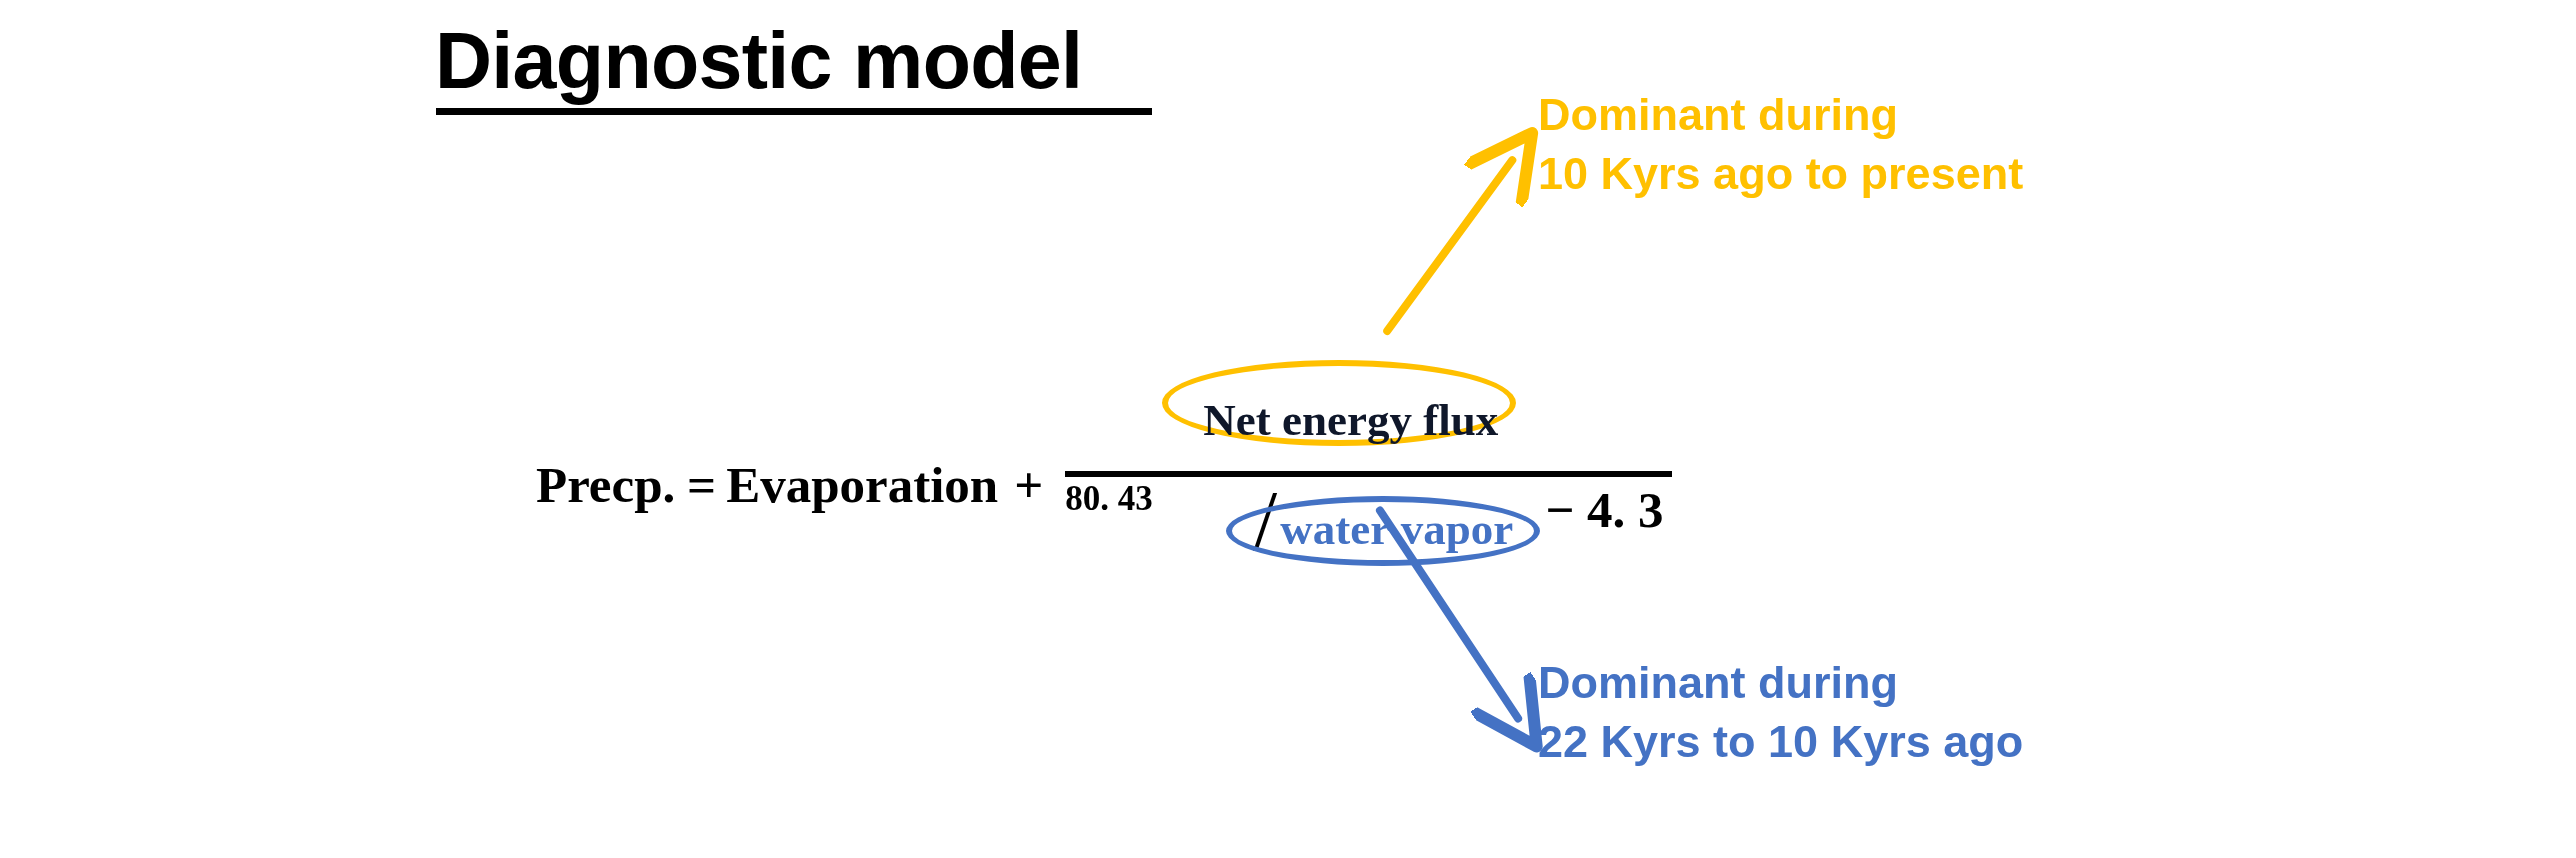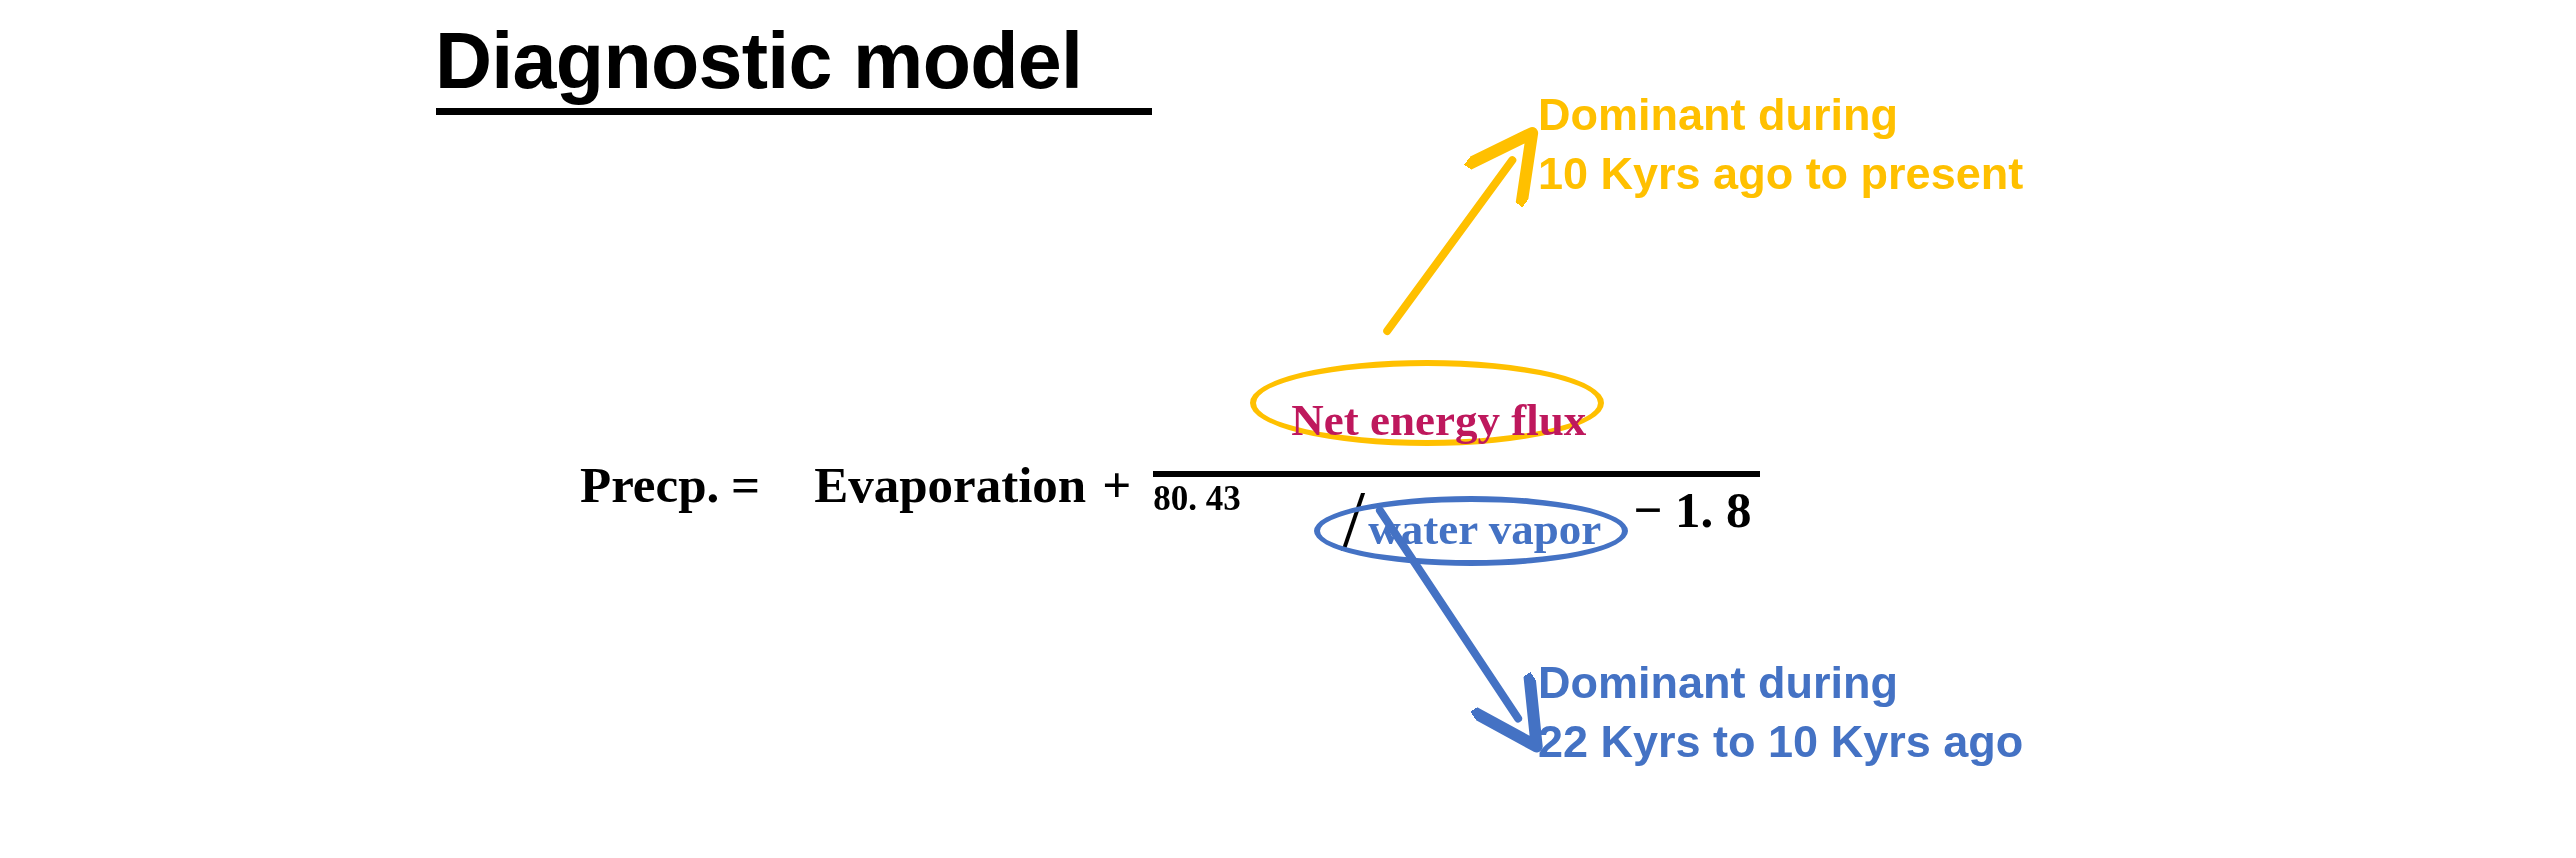--- a/index.html
+++ b/index.html
@@ -49,21 +49,20 @@
     display: flex;
     align-items: center;
     font-family: "Liberation Serif", serif;
     font-weight: bold;
     color: #000000;
     white-space: nowrap;
   }
   .eq-term {
     font-size: 51px;
     line-height: 1;
-    margin-left: 44px;
   }
   .eq-op {
     font-size: 51px;
     line-height: 1;
     padding: 0 10.2px;
   }
   #eq-lhs { padding-right: 1.5px; }
   #eq-plus { padding-left: 16px; padding-right: 22px; }
 
   
@@ -91,21 +90,21 @@
 
   
   #num-text {
     position: absolute;
     left: 138px;
     top: 13px;
     font-family: "Liberation Serif", serif;
     font-weight: bold;
     font-size: 45px;
     line-height: 1;
-    color: #be185d;
+    color: #0f172a;
     white-space: nowrap;
   }
   #ellipse-yellow {
     position: absolute;
     left: 97px;
     top: -25px;
     width: 354px;
     height: 86px;
     border: 6.5px solid #FFC000;
     border-radius: 50%;
@@ -226,21 +225,21 @@
         <span id="num-text">Net energy flux</span>
       </span>
 
       <span id="frac-bar"></span>
 
       <span id="frac-den">
         <span id="den-80">80. 43</span>
         <span id="den-slash">/</span>
         <span id="ellipse-blue"></span>
         <span id="den-wv">water vapor</span>
-        <span id="den-minus13">− 1. 8</span>
+        <span id="den-minus13">− 4. 3</span>
       </span>
 
     </span>
   </div>
 
   <div id="label-yellow">Dominant during
 10 Kyrs ago to present</div>
 
   <div id="label-blue">Dominant during
 22 Kyrs to 10 Kyrs ago</div>

